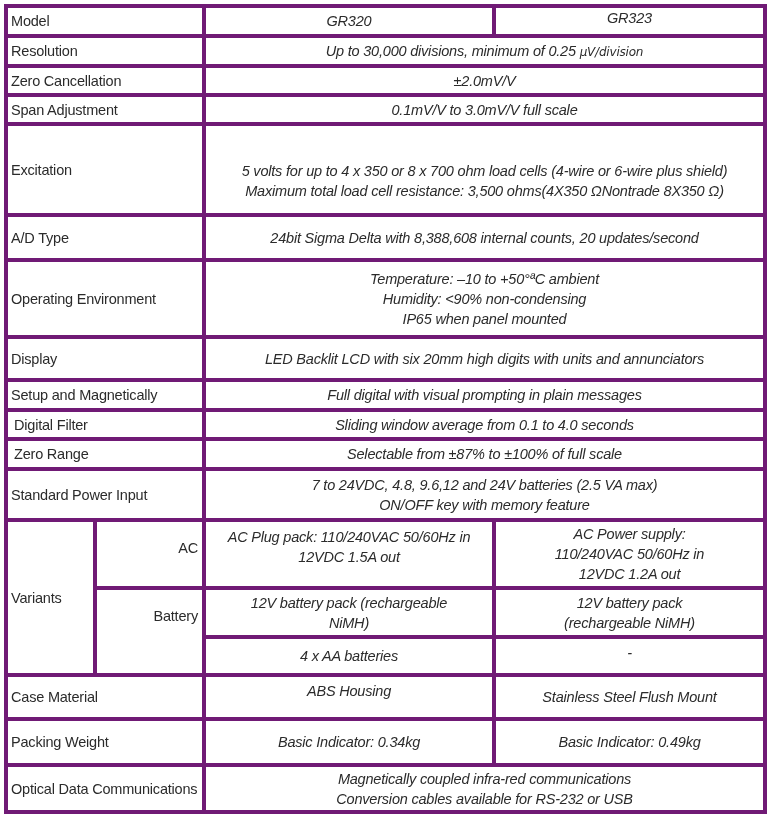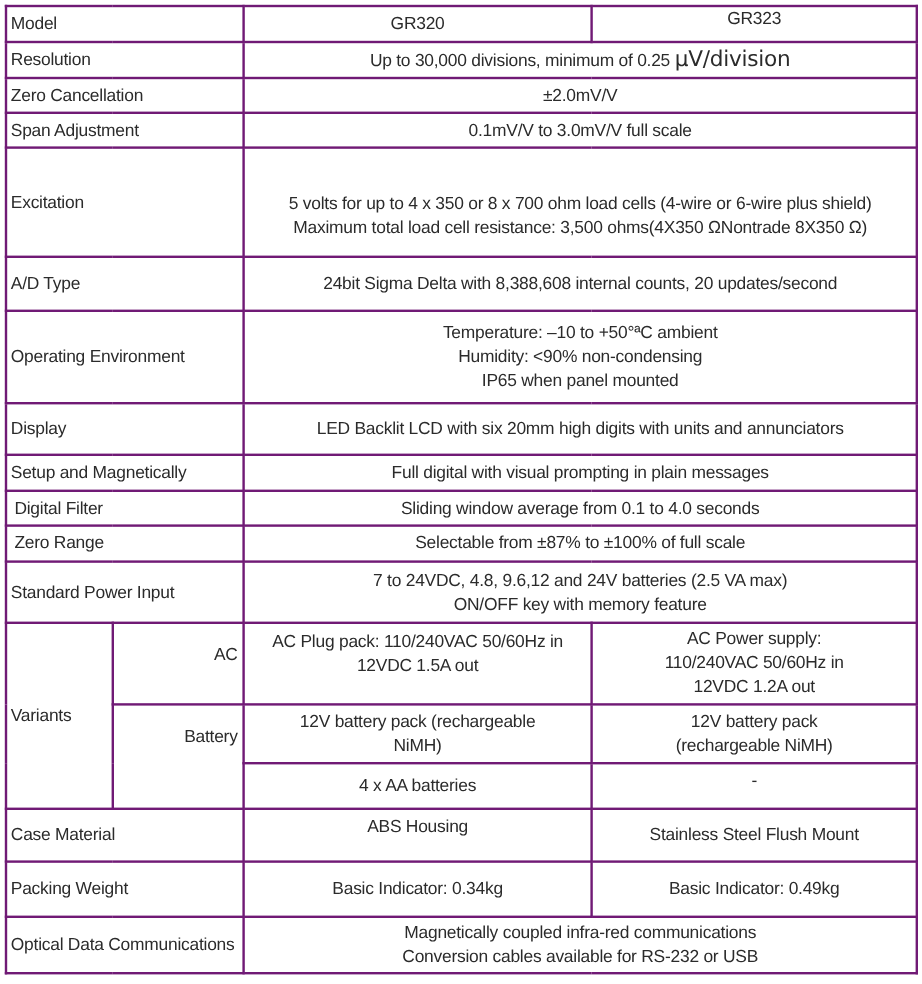--- a/index.html
+++ b/index.html
@@ -8,31 +8,31 @@
       position: absolute; left: 4px; top: 4px;
       width: 759px;
       border-collapse: collapse;
       table-layout: fixed;
       font-family: "Liberation Sans", sans-serif;
       font-size: 14.5px;
       color: #2b2b2b;
       letter-spacing: -0.2px;
     }
     .spec-table td {
-      border: 2px solid #701a75;
+      border: 4px solid #701a75;
       padding: 0 4px;
       line-height: 20px;
       vertical-align: middle;
     }
     .spec-table td.label { text-align: left; padding-left: 3px; }
-    .spec-table td.val { text-align: center; }
+    .spec-table td.val { text-align: center; font-style: italic; }
     .spec-table td.label.indent { padding-left: 6px; }
     .spec-table td.sub { text-align: right; padding-left: 3px; }
     .line { display: block; }
-    .mu { font-family: "DejaVu Sans", sans-serif; font-size: 18px; }
+    .mu { font-family: "DejaVu Sans", sans-serif; font-size: 12px; }
   </style>
 </head>
 <body>
 
 <table class="spec-table">
   <colgroup>
     <col style="width:89px">
     <col style="width:109px">
     <col style="width:290px">
     <col style="width:271px">

